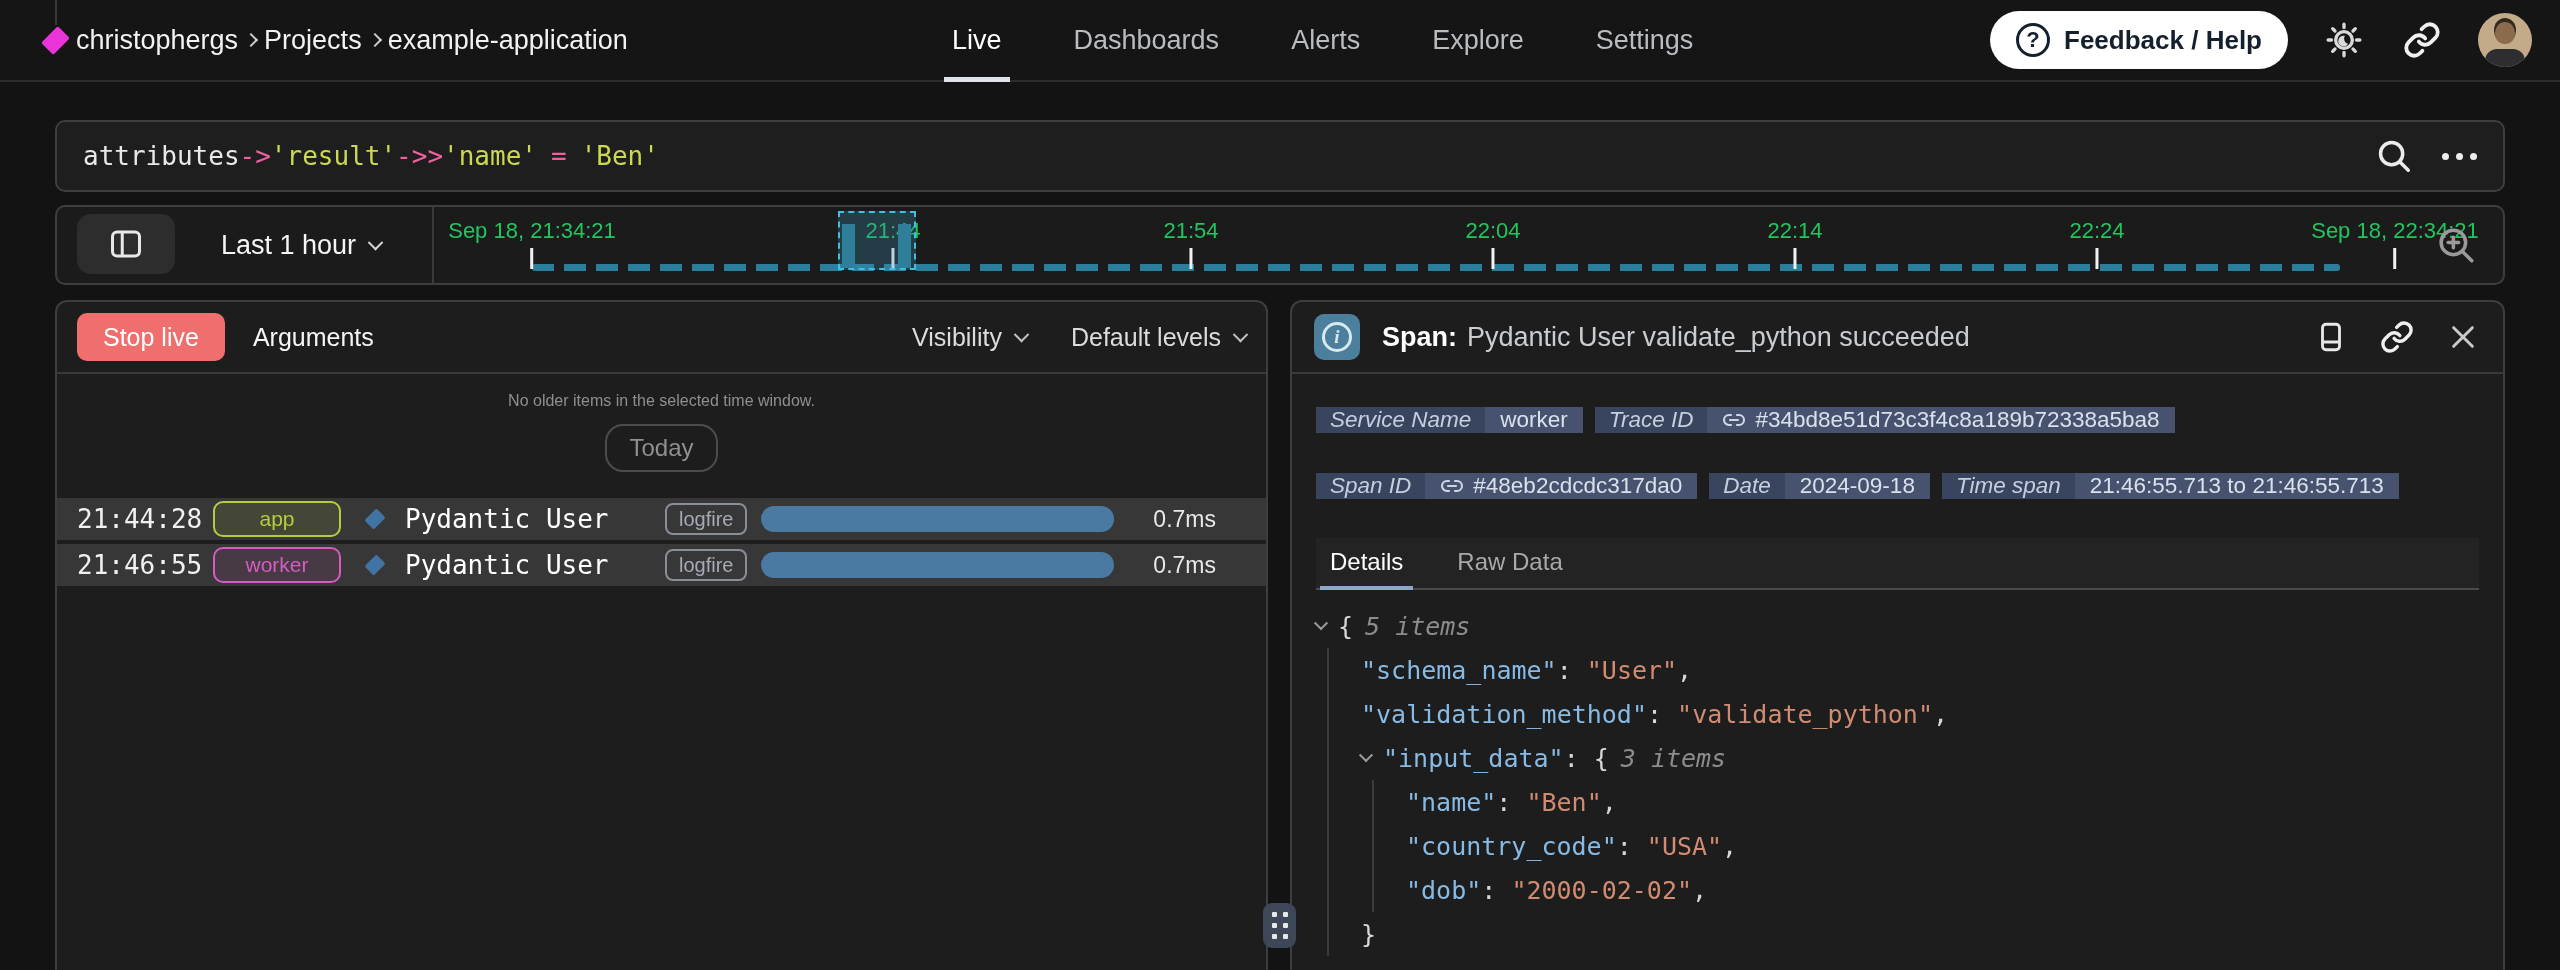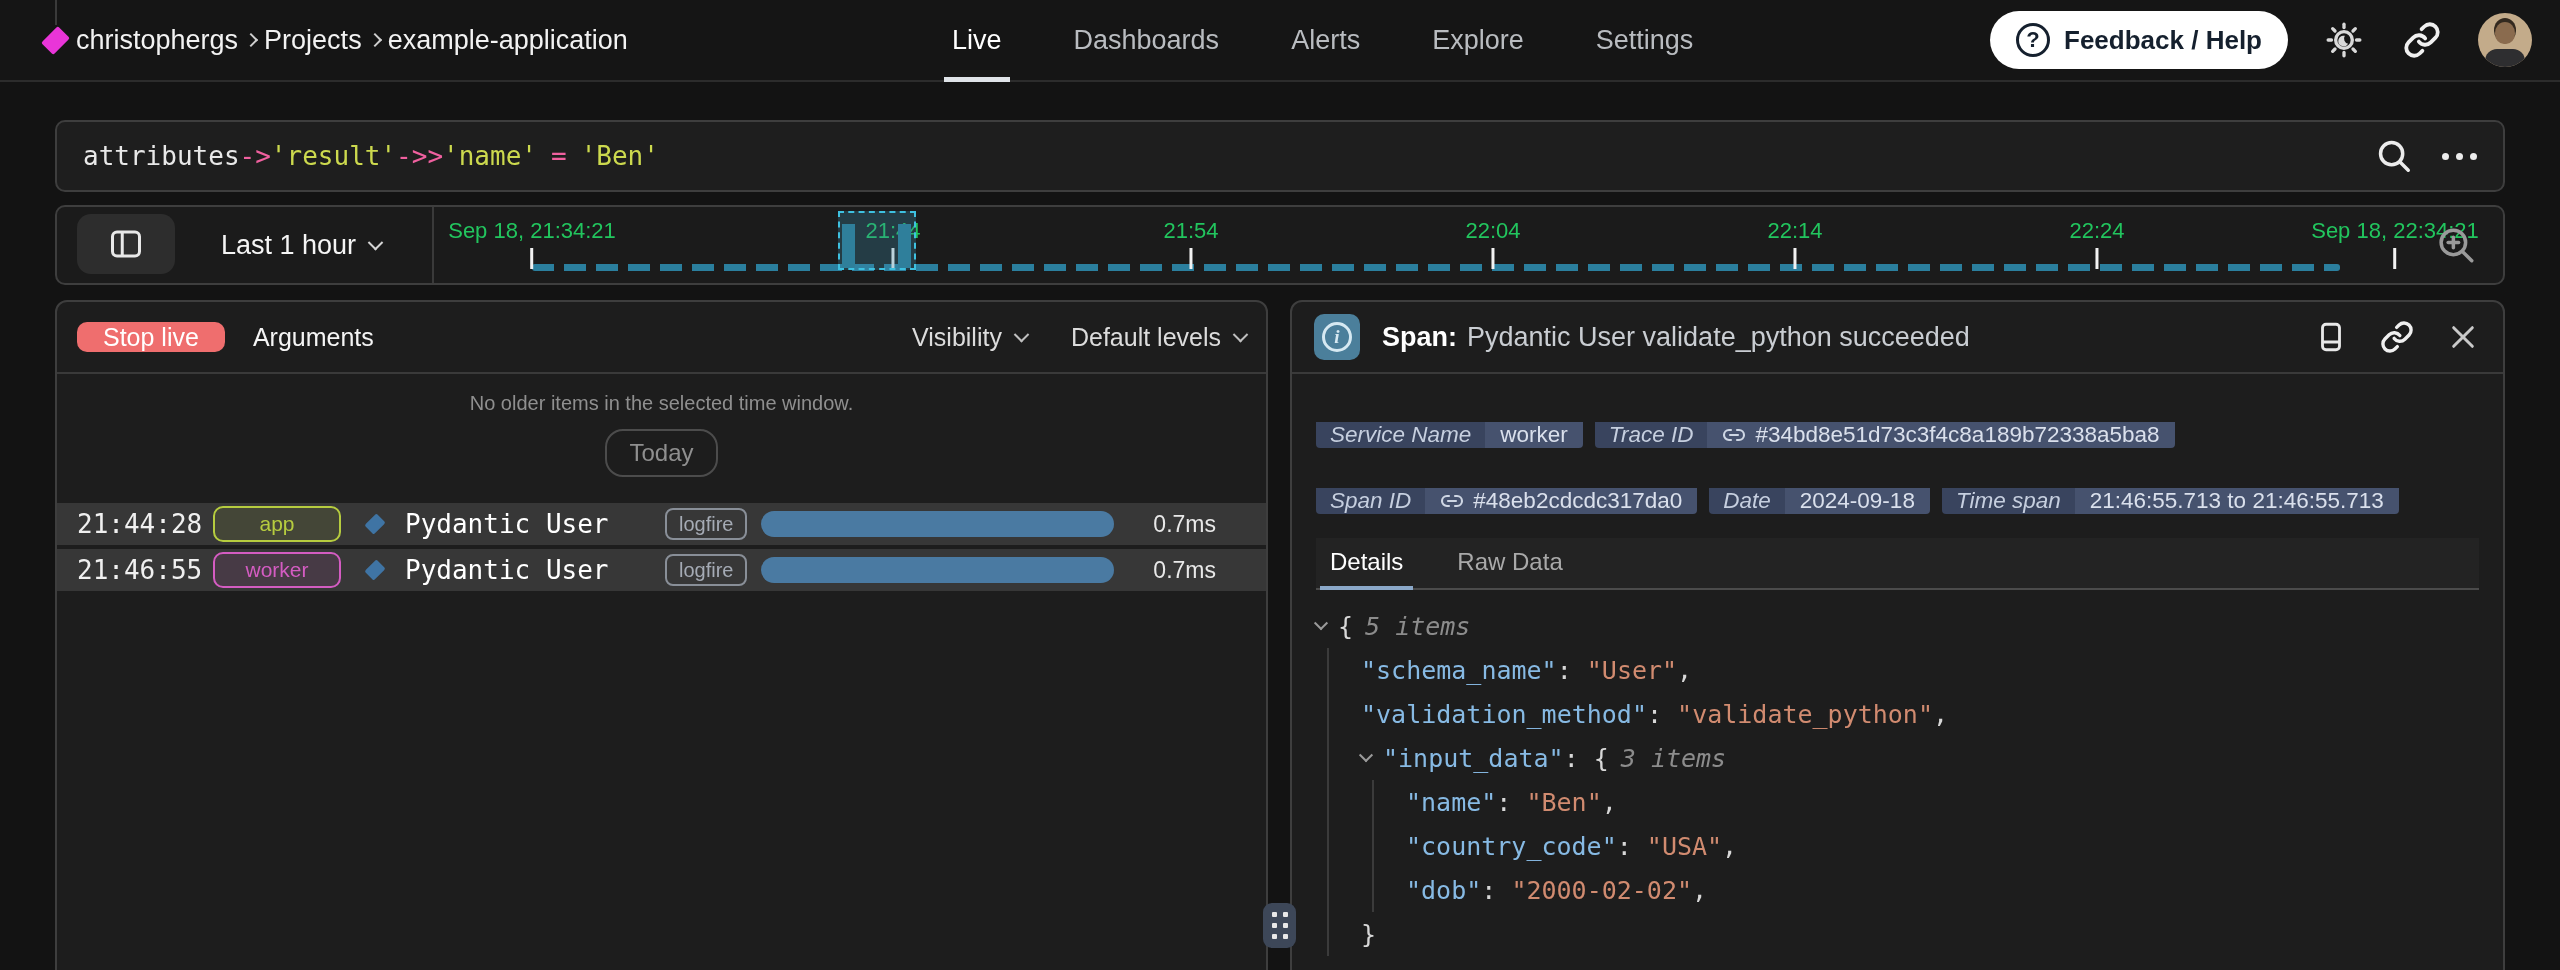--- a/index.html
+++ b/index.html
@@ -66,25 +66,25 @@
     background:rgba(58,140,170,0.30); border:2px dashed #3ec1e0; cursor:move; }
   .sel-bar { position:absolute; bottom:0; width:13px; height:44px; background:#2f7f9b; }
   .sel-bar.l { left:2px; } .sel-bar.r { right:3px; }
   .tb-zoom { position:absolute; right:26px; top:50%; transform:translateY(-50%); cursor:pointer; display:flex; }
   
   .panel { position:absolute; top:300px; height:700px; background:#1d1d1d; border:2px solid #3e3e3e; border-radius:12px 12px 0 0; overflow:hidden; }
   .panel.left { left:55px; width:1213px; }
   .panel.right { left:1290px; width:1215px; }
   
   .lp-header { height:72px; border-bottom:2px solid #3a3a3a; display:flex; align-items:center; padding:0 20px; }
-  .stop-btn { height:30px; padding:0 26px; background:#ef6e6e; color:#ffffff; border:none; border-radius:10px; font-size:25px; font-family:"Liberation Sans", sans-serif; cursor:pointer; }
+  .stop-btn { height:48px; padding:0 26px; background:#ef6e6e; color:#ffffff; border:none; border-radius:10px; font-size:25px; font-family:"Liberation Sans", sans-serif; cursor:pointer; }
   .connected { margin-left:28px; font-size:25px; color:#f5f5f5; }
   .lp-spacer { flex:1; }
   .dd { display:flex; align-items:center; font-size:25px; color:#dcdcdc; margin-left:44px; cursor:pointer; }
-  .empty-msg { text-align:center; margin-top:18px; font-size:20px; color:#8f8f8f; }
+  .empty-msg { text-align:center; margin-top:18px; font-size:16px; color:#8f8f8f; }
   .today-wrap { text-align:center; margin-top:14px; margin-bottom:26px; }
   .today-chip { display:inline-block; padding:8px 22px; border:2px solid #4c4c4c; border-radius:18px; font-size:24px; color:#8f8f8f; }
   .logrow { display:flex; align-items:center; height:42px; background:#373737; margin-bottom:4px; padding:0 50px 0 20px; cursor:pointer; }
   .lr-time { font-family:"DejaVu Sans Mono", monospace; font-size:26px; color:#f0f0f0; width:124px; }
   .tag { width:128px; height:36px; margin-left:12px; display:flex; align-items:center; justify-content:center; border-radius:10px; font-size:21px; }
   .tag-app { color:#b6cc3f; border:2.5px solid #b6cc3f; background:rgba(182,204,63,0.10); }
   .tag-worker { color:#d45cc2; border:2.5px solid #d45cc2; background:rgba(212,92,194,0.10); }
   .lr-diamond { width:16px; height:16px; background:#3f74a4; transform:rotate(45deg) scale(0.82,1.05); border-radius:2px; margin-left:26px; }
   .lr-name { font-family:"DejaVu Sans Mono", monospace; font-size:26px; color:#ffffff; margin-left:22px; width:256px; }
   .scope-chip { height:32px; display:flex; align-items:center; padding:0 12px; border:2px solid #898f98; border-radius:8px; color:#a5abb5; font-size:20px; margin-left:4px; }
@@ -98,21 +98,21 @@
   
   .dp-header { height:72px; border-bottom:2px solid #3a3a3a; display:flex; align-items:center; padding:0 22px; }
   .info-chip { width:46px; height:46px; border-radius:10px; background:#4b7f9b; display:flex; align-items:center; justify-content:center; }
   .info-circle { width:30px; height:30px; border:3px solid #d6e9f2; border-radius:50%; display:flex; align-items:center; justify-content:center; font-size:19px; font-style:italic; font-weight:700; color:#d6e9f2; font-family:"Liberation Serif", serif; }
   .dp-title { margin-left:22px; font-size:27px; color:#c9cdd2; flex:1; white-space:nowrap; overflow:hidden; }
   .dp-title b { color:#ffffff; font-weight:700; margin-right:10px; }
   .dp-icons { display:flex; align-items:center; gap:30px; }
   .dp-icons .icon-btn { width:36px; height:36px; }
   .dp-body { padding:0 24px; }
   .badges { margin-top:18px; display:flex; flex-wrap:wrap; gap:10px 12px; }
-  .badge { display:inline-flex; align-items:flex-end; border-radius:4px; overflow:hidden; font-size:22.5px; height:56px; }
+  .badge { display:inline-flex; align-items:center; border-radius:4px; overflow:hidden; font-size:22.5px; height:56px; }
   .badge-label { display:flex; align-items:center; background:#39445e; color:#c6cfdf; font-style:italic; padding:0 14px; }
   .badge-value { display:flex; align-items:center; gap:9px; background:#46526e; color:#dae0ec; padding:0 15px; }
   .tabs { margin-top:24px; height:52px; background:#232323; border-bottom:2px solid #4b4b4b; display:flex; padding-left:4px; }
   .tab { display:flex; align-items:center; padding:0 10px; margin-right:34px; font-size:24px; color:#a9a9a9; border-bottom:4px solid transparent; margin-bottom:-2px; cursor:pointer; }
   .tab.active { color:#ffffff; border-color:#8ba8c9; }
   .args-heading { margin-top:38px; font-size:33px; font-weight:700; color:#ffffff; letter-spacing:.2px; }
   .jv { margin-top:14px; font-family:"DejaVu Sans Mono", monospace; font-size:25px; }
   .j-line { height:44px; display:flex; align-items:center; white-space:pre; }
   .j-block { margin-left:11px; border-left:2px solid #3b3b3b; padding-left:32px; }
   .j-key { color:#87bae4; }

